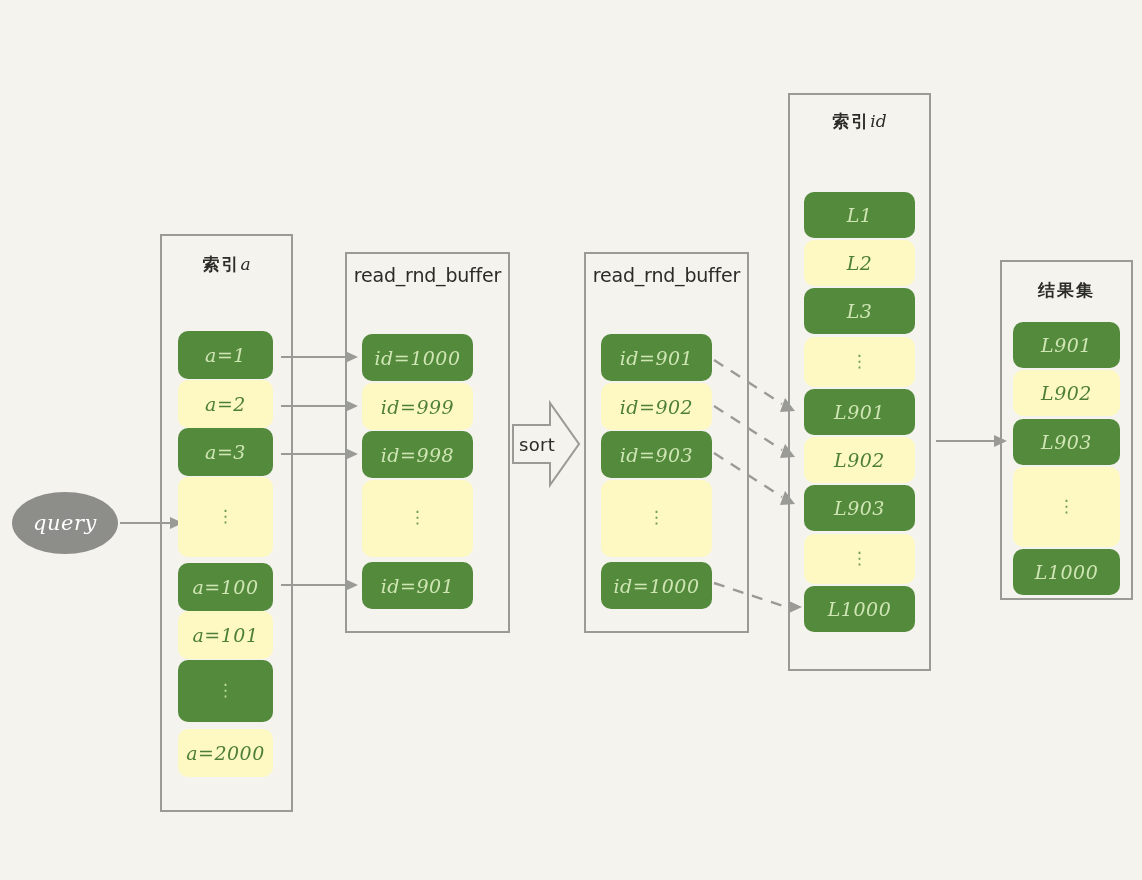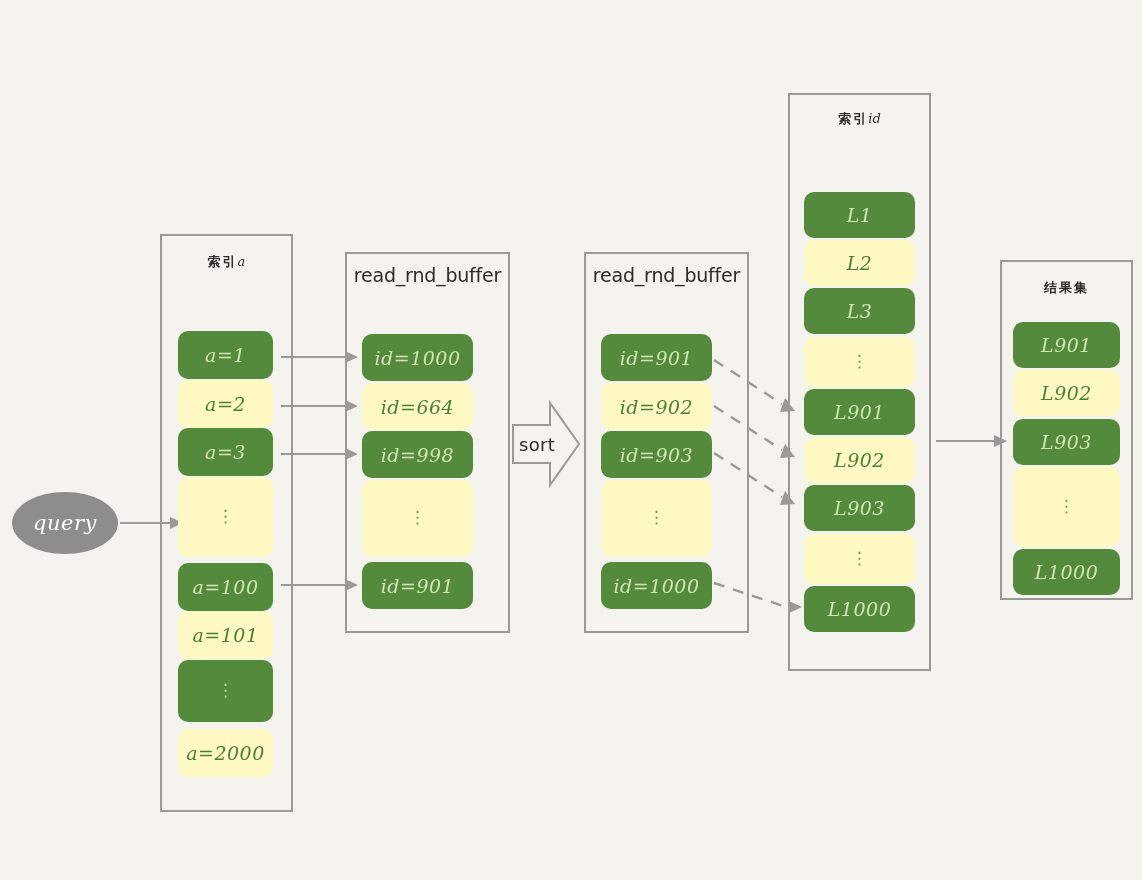--- a/index.html
+++ b/index.html
@@ -21,21 +21,21 @@
   .panel-title{
     position:absolute;
     left:0;right:0;
     text-align:center;
     color:#2b2b28;
     white-space:nowrap;
   }
   .title-cn{
     font-family:"DejaVu Serif", serif;
     font-weight:700;
-    font-size:13px;
+    font-size:17px;
     letter-spacing:2px;
   }
   .title-cn .lat{
     font-family:"DejaVu Serif", serif;
     font-style:italic;
     font-weight:400;
     letter-spacing:0;
   }
   .title-plain{
     font-family:"DejaVu Sans", sans-serif;
@@ -214,21 +214,21 @@
     <div class="cell dark" style="left: 178px; top: 660px; width: 95px; height: 62px;">
       <span class="dots">⋮</span>
     </div>
     <div class="cell light" style="left: 178px; top: 729px; width: 95px; height: 48px;">
       <span>a=2000</span>
     </div>
     <div class="cell dark" style="left: 362px; top: 334px; width: 111px; height: 47px;">
       <span>id=1000</span>
     </div>
     <div class="cell light" style="left: 362px; top: 383px; width: 111px; height: 47px;">
-      <span>id=664</span>
+      <span>id=999</span>
     </div>
     <div class="cell dark" style="left: 362px; top: 431px; width: 111px; height: 47px;">
       <span>id=998</span>
     </div>
     <div class="cell light" style="left: 362px; top: 480px; width: 111px; height: 77px;">
       <span class="dots">⋮</span>
     </div>
     <div class="cell dark" style="left: 362px; top: 562px; width: 111px; height: 47px;">
       <span>id=901</span>
     </div>

